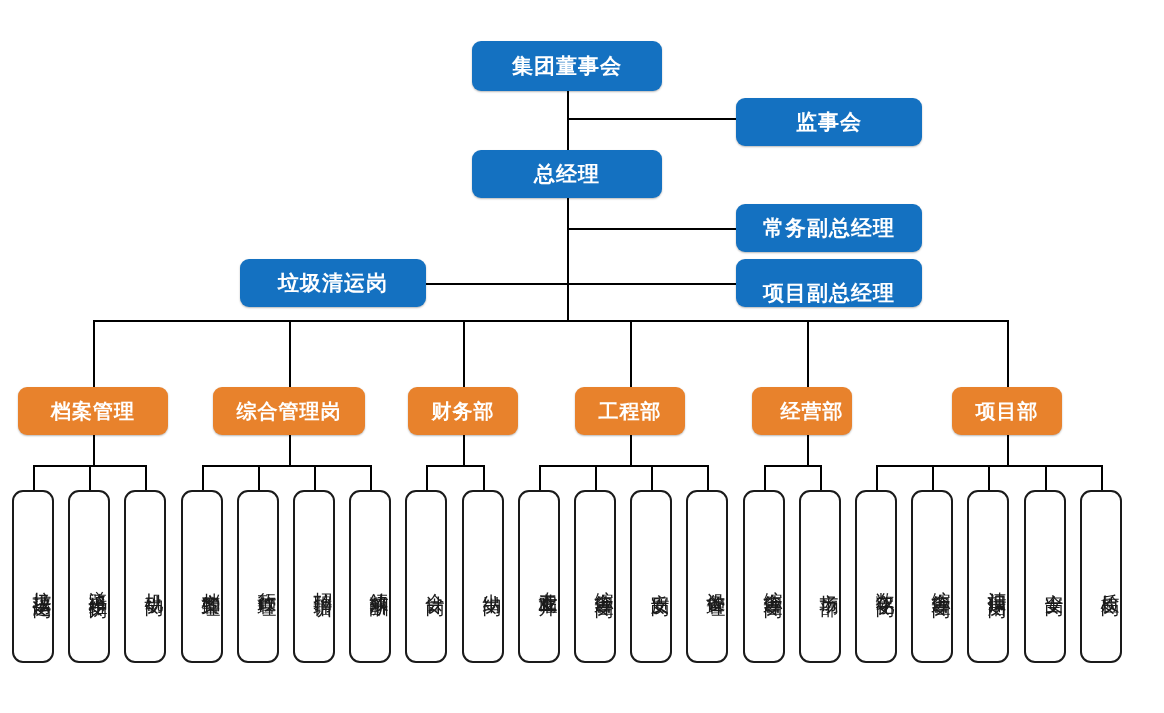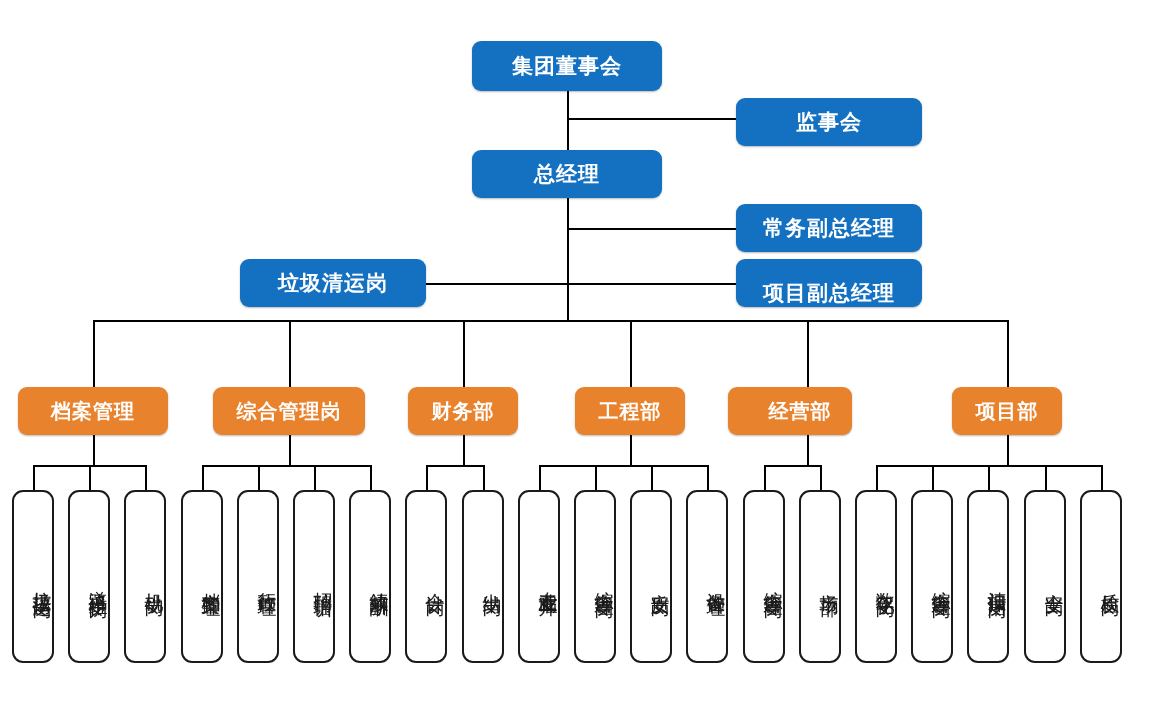--- a/index.html
+++ b/index.html
@@ -144,21 +144,21 @@
       </div>
       <div class="node node-orange" style="left: 213px; top: 387px; width: 152px; height: 48px;">
         <span>综合管理岗</span>
       </div>
       <div class="node node-orange" style="left: 408px; top: 387px; width: 110px; height: 48px;">
         <span>财务部</span>
       </div>
       <div class="node node-orange" style="left: 575px; top: 387px; width: 110px; height: 48px;">
         <span>工程部</span>
       </div>
-      <div class="node node-orange" style="left: 728px; top: 387px; width: 124px; height: 48px; padding-left: 20px;">
+      <div class="node node-orange" style="left: 752px; top: 387px; width: 100px; height: 48px; padding-left: 20px;">
         <span>经营部</span>
       </div>
       <div class="node node-orange" style="left: 952px; top: 387px; width: 110px; height: 48px;">
         <span>项目部</span>
       </div>
       <div class="node node-leaf" style="left: 12px; top: 490px; width: 42px; height: 173px;">
         <span>垃圾清运岗</span>
       </div>
       <div class="node node-leaf" style="left: 68px; top: 490px; width: 42px; height: 173px;">
         <span>道路维护岗</span>

